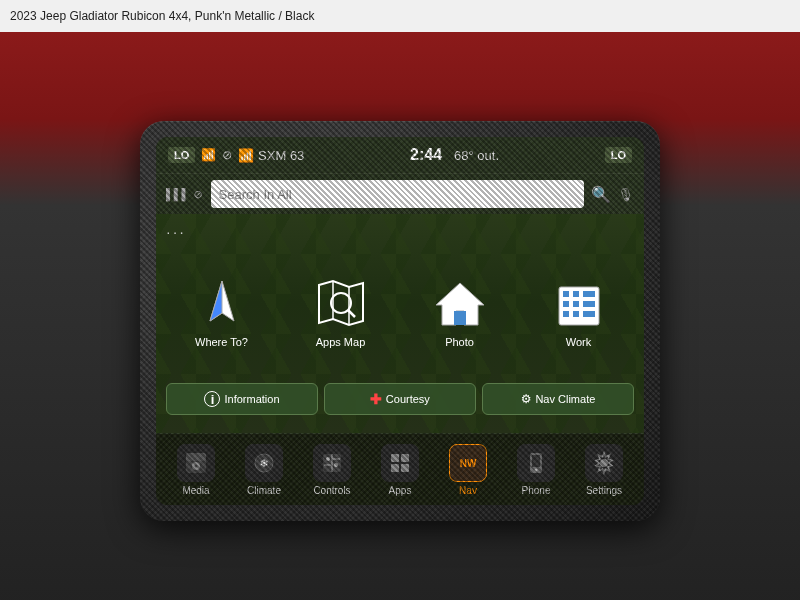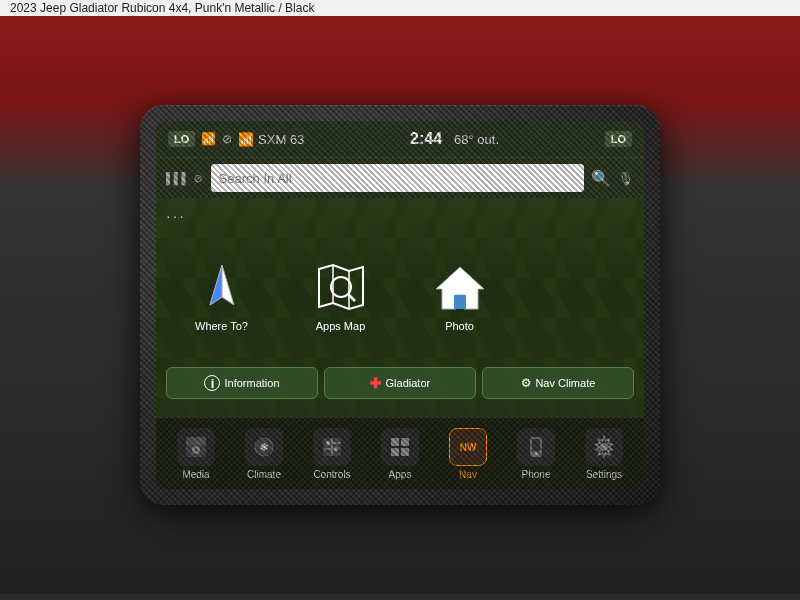--- a/index.html
+++ b/index.html
@@ -8,21 +8,21 @@
       height: 600px;
       background: #2a2a2a;
       font-family: Arial, sans-serif;
       overflow: hidden;
       position: relative;
     }
 
     
     .top-bar {
       background: #f0f0f0;
-      height: 16px;
+      height: 32px;
       display: flex;
       align-items: center;
       padding: 0 10px;
       font-size: 12px;
       color: #222;
     }
 
     
     .car-bg {
       width: 800px;
@@ -392,31 +392,52 @@
             <div class="nav-icon-graphic">
               <svg width="52" height="52" viewBox="0 0 52 52">
                 <polygon points="26,6 2,28 8,28 8,48 22,48 22,34 30,34 30,48 44,48 44,28 50,28" fill="white" stroke="#aaa" stroke-width="1"></polygon>
 
                 <rect x="20" y="34" width="12" height="14" fill="#4488cc"></rect>
               </svg>
             </div>
             <span class="nav-icon-label">Photo</span>
           </div>
 
+          <div class="nav-icon-item">
+            <div class="nav-icon-graphic">
+              <svg width="52" height="52" viewBox="0 0 52 52">
+                <rect x="6" y="10" width="40" height="38" rx="2" fill="white" stroke="#aaa" stroke-width="1"></rect>
+
+                <rect x="10" y="14" width="6" height="6" fill="#4488cc"></rect>
+                <rect x="20" y="14" width="6" height="6" fill="#4488cc"></rect>
+                <rect x="30" y="14" width="6" height="6" fill="#4488cc"></rect>
+                <rect x="36" y="14" width="6" height="6" fill="#4488cc"></rect>
+                <rect x="10" y="24" width="6" height="6" fill="#4488cc"></rect>
+                <rect x="20" y="24" width="6" height="6" fill="#4488cc"></rect>
+                <rect x="30" y="24" width="6" height="6" fill="#4488cc"></rect>
+                <rect x="36" y="24" width="6" height="6" fill="#4488cc"></rect>
+                <rect x="10" y="34" width="6" height="6" fill="#4488cc"></rect>
+                <rect x="20" y="34" width="6" height="6" fill="#4488cc"></rect>
+                <rect x="30" y="34" width="6" height="6" fill="#4488cc"></rect>
+                <rect x="36" y="34" width="6" height="6" fill="#4488cc"></rect>
+              </svg>
+            </div>
+            <span class="nav-icon-label">Work</span>
+          </div>
 
         </div>
 
         <div class="quick-actions">
           <div class="quick-btn info">
             <span style="font-weight:bold;font-size:13px;border:1.5px solid #fff;border-radius:50%;width:16px;height:16px;display:flex;align-items:center;justify-content:center;">i</span>
             <span>Information</span>
           </div>
           <div class="quick-btn emergency">
             <span style="color:#ff4444;font-size:14px;font-weight:bold;">✚</span>
-            <span>Gladiator</span>
+            <span>Courtesy</span>
           </div>
           <div class="quick-btn nav-settings">
             <span style="font-size:12px;">⚙</span>
             <span>Nav Climate</span>
           </div>
         </div>
 
       </div>
 
       <div class="bottom-bar">

